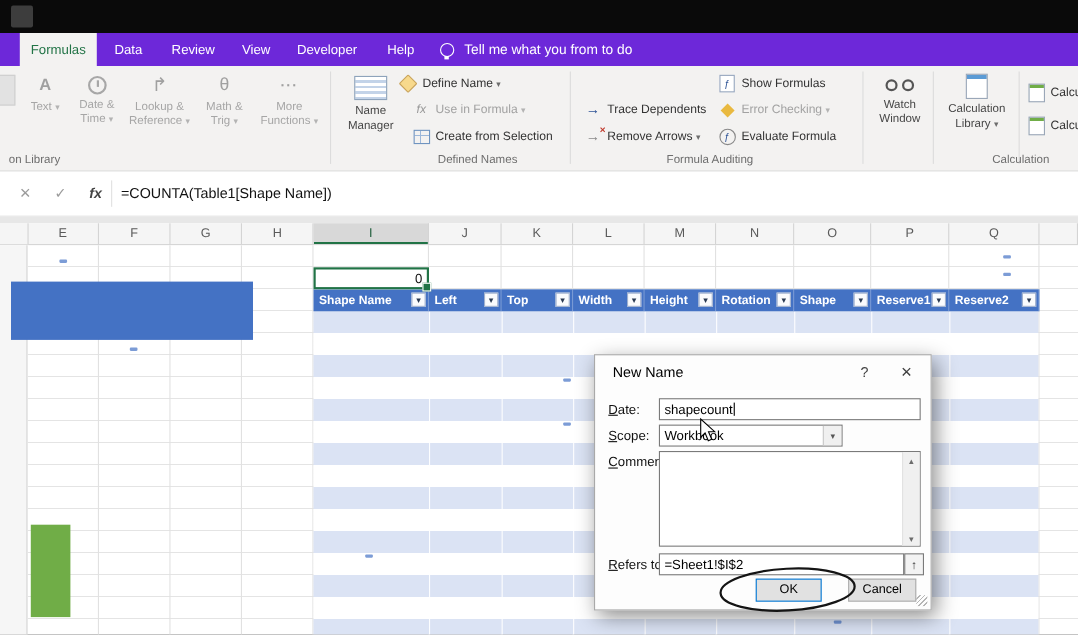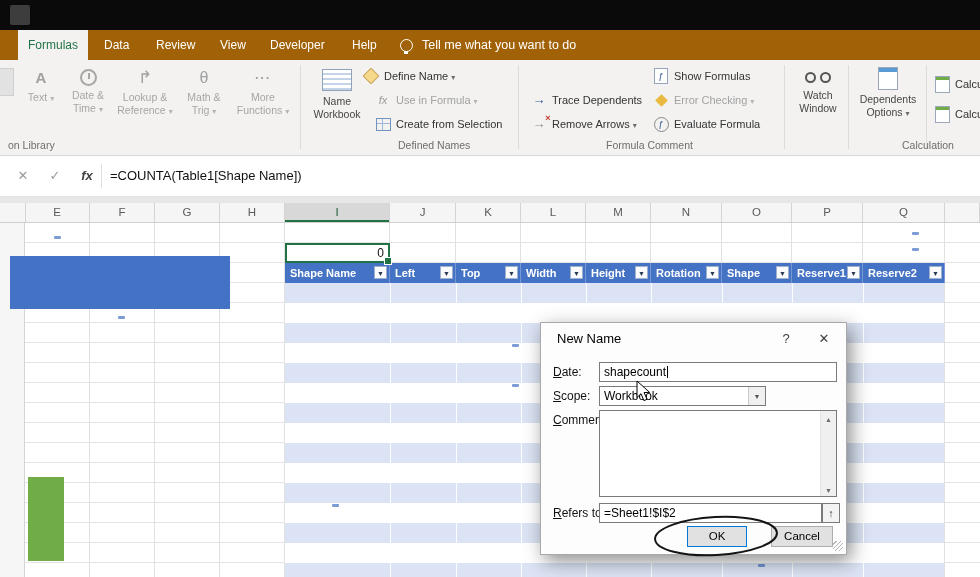--- a/index.html
+++ b/index.html
@@ -4,21 +4,21 @@
 <style>
   html,body{margin:0;padding:0;background:#222;}
   .screen{position:relative;width:980px;height:577px;overflow:hidden;background:#fff;
           font-family:"Liberation Sans",sans-serif;-webkit-font-smoothing:antialiased;}
 
   
   .titlebar{position:absolute;left:0;top:0;width:100%;height:30px;background:#0a0a0a;}
   .app-icon{position:absolute;left:10px;top:5px;width:20px;height:20px;background:#3d3d3d;border-radius:2px;}
 
   
-  .tabbar{position:absolute;left:0;top:30px;width:100%;height:30px;background:#a16207;}
+  .tabbar{position:absolute;left:0;top:30px;width:100%;height:30px;background:#6d28d9;}
   .tab{position:absolute;top:0;height:30px;line-height:30px;color:#fff;font-size:12px;padding:0 10px;cursor:default;}
   .tab.active{background:#f3f2f1;color:#217346;}
   .tellme{position:absolute;left:400px;top:0;height:30px;display:flex;align-items:center;gap:9px;color:#fff;font-size:12.5px;}
   .bulb{width:11px;height:11px;border:1.5px solid #fff;border-radius:50%;position:relative;display:inline-block;}
   .bulb::after{content:"";position:absolute;left:2.5px;top:11px;width:4px;height:3px;background:#fff;}
 
   
   .ribbon{position:absolute;left:0;top:60px;width:100%;height:95px;background:#f3f2f1;border-bottom:1px solid #d8d8d8;}
   .vsep{position:absolute;top:5px;height:84px;width:1px;background:#dcdcdc;}
   .grouplabel{position:absolute;top:79px;font-size:10.5px;color:#6e6e6e;white-space:nowrap;}
@@ -135,21 +135,21 @@
 
   <div class="tabbar">
     <div class="tab active" style="left:18px">Formulas</div>
     <div class="tab" style="left:94px">Data</div>
     <div class="tab" style="left:146px">Review</div>
     <div class="tab" style="left:210px">View</div>
     <div class="tab" style="left:260px">Developer</div>
     <div class="tab" style="left:342px">Help</div>
     <div class="tellme">
       <span class="bulb"></span>
-      <span>Tell me what you want to do</span>
+      <span>Tell me what you from to do</span>
     </div>
   </div>
 
   <div class="ribbon">
 
     <span class="i-partial"></span>
     <div class="bigbtn dim" style="left:20px;width:42px">
       <span class="i-A"></span>
       <span class="blabel cd">Text</span>
     </div>
@@ -167,21 +167,21 @@
     </div>
     <div class="bigbtn dim" style="left:232px;width:62px">
       <span class="i-more"></span>
       <span class="blabel cd">More Functions</span>
     </div>
 
     <div class="vsep" style="left:300px"></div>
 
     <div class="bigbtn" style="left:306px;width:62px">
       <span class="i-nm"></span>
-      <span class="blabel">Name Workbook</span>
+      <span class="blabel">Name Manager</span>
     </div>
     <div class="srow" style="left:360px;top:4px">
       <span class="si">
           <span class="i-tag"></span>
         </span>
       <span class="cd">Define Name</span>
     </div>
     <div class="srow dim" style="left:372px;top:28px">
       <span class="si">
           <span class="i-fx"></span>
@@ -232,35 +232,35 @@
 
     <div class="bigbtn" style="left:790px;width:56px">
       <span class="i-glasses"></span>
       <span class="blabel">Watch Window</span>
     </div>
 
     <div class="vsep" style="left:848px"></div>
 
     <div class="bigbtn" style="left:854px;width:68px">
       <span class="i-calcopt"></span>
-      <span class="blabel cd">Dependents Options</span>
+      <span class="blabel cd">Calculation Library</span>
     </div>
     <div class="vsep" style="left:926px"></div>
     <div class="srow" style="left:932px;top:12px;width:70px">
       <span class="i-calcsheet"></span>
       <span>Calcula</span>
     </div>
     <div class="srow" style="left:932px;top:42px;width:70px">
       <span class="i-calcsheet"></span>
       <span>Calcula</span>
     </div>
 
     <div class="grouplabel" style="left:8px">on Library</div>
     <div class="grouplabel" style="left:398px">Defined Names</div>
-    <div class="grouplabel" style="left:606px">Formula Comment</div>
+    <div class="grouplabel" style="left:606px">Formula Auditing</div>
     <div class="grouplabel" style="left:902px">Calculation</div>
   </div>
 
   <div class="formulabar">
     <span class="fb-ic" style="left:12px">✕</span>
     <span class="fb-ic" style="left:44px">✓</span>
     <span class="fb-ic fb-fx" style="left:76px">fx</span>
     <span class="fb-sep"></span>
     <span class="fb-text">=COUNTA(Table1[Shape Name])</span>
   </div>

